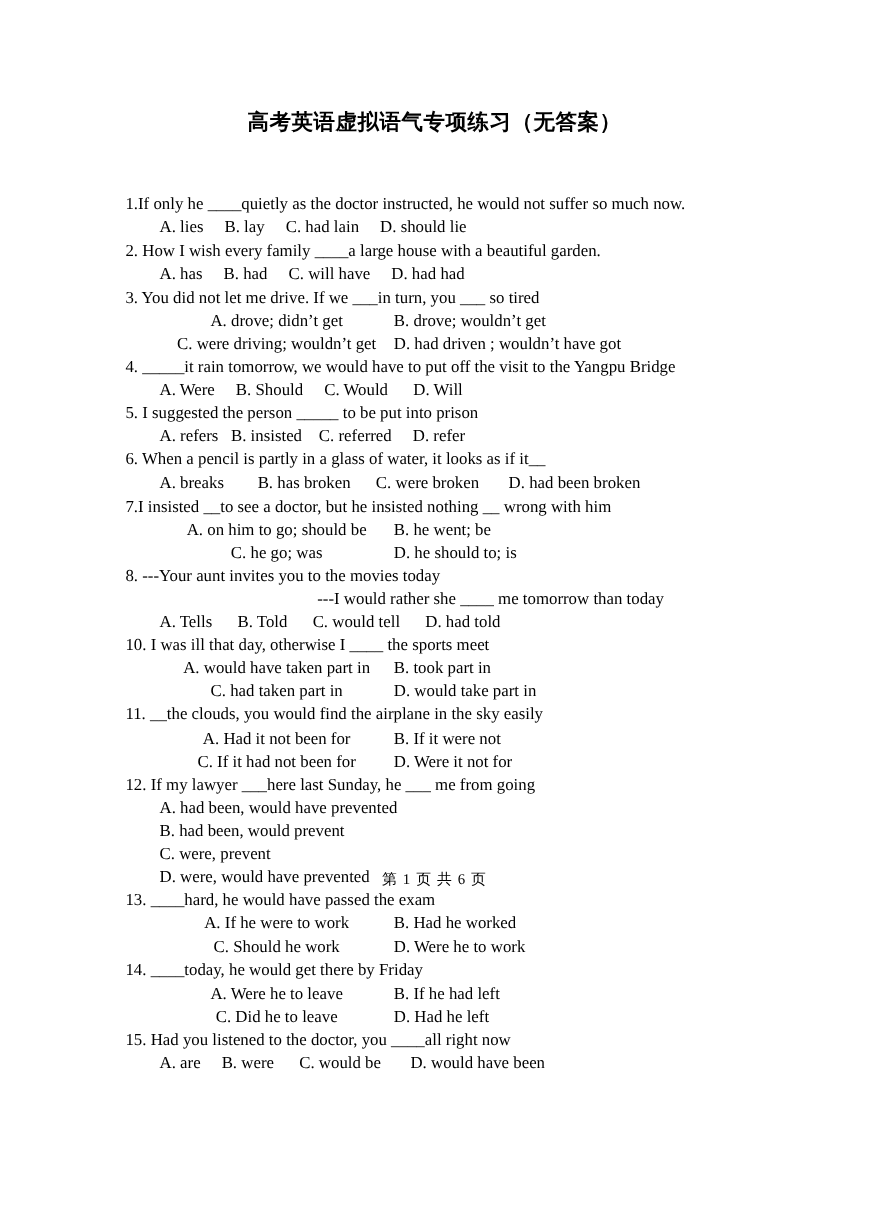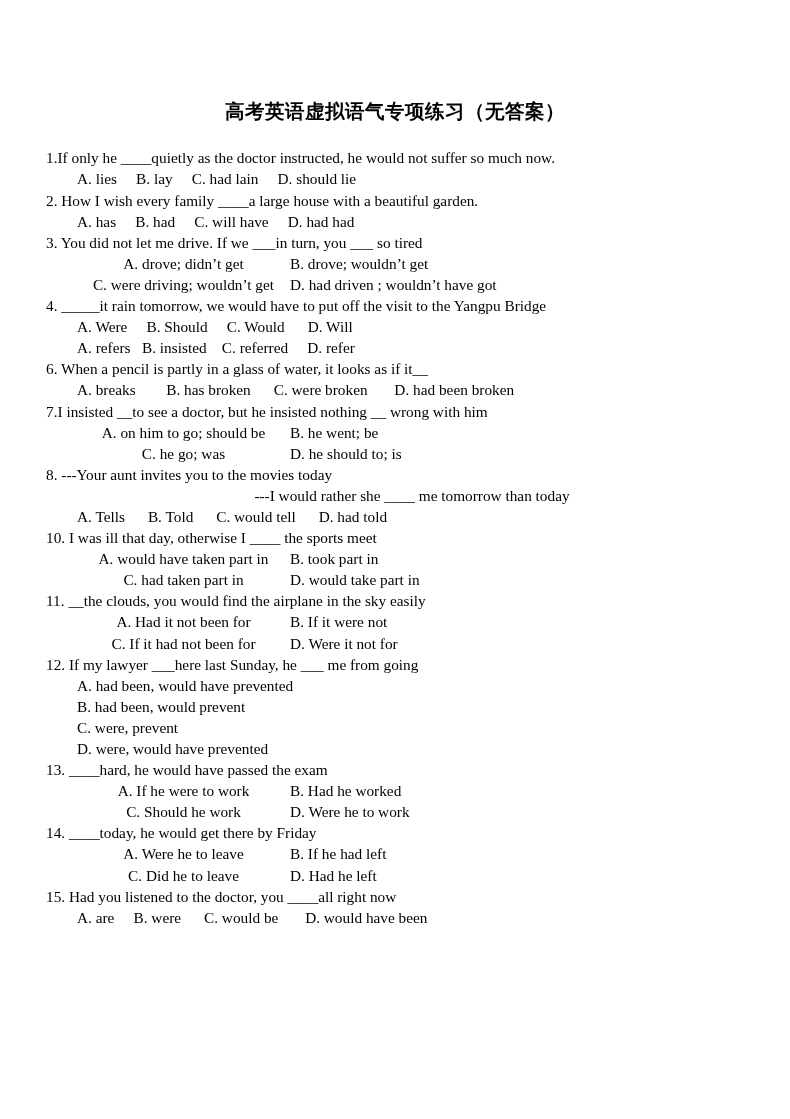--- a/index.html
+++ b/index.html
@@ -26,22 +26,22 @@
     text-align: center;
     font-size: 19.5px;
     font-weight: bold;
     letter-spacing: 0.5px;
     margin: 0;
     padding-top: 100px;
     padding-bottom: 0;
     line-height: 1.2;
   }
   .body-block {
-    margin-top: 24px;
-    padding-left: 46px;
+    margin-top: 52px;
+    padding-left: 114px;
     padding-right: 28px;
   }
   .q-line {
     font-size: 15.3px;
     line-height: 21.1px;
     white-space: pre-wrap;
     margin: 0;
   }
   .q-line.indent-1 { padding-left: 16px; text-align: center; }
 
@@ -90,20 +90,21 @@
       <div>
         <div class="q-line">3. You did not let me drive. If we ___in turn, you ___ so tired</div>
         <div class="opt-row two-col"><span class="col">A. drove; didn’t get</span><span class="col">B. drove; wouldn’t get</span></div>
         <div class="opt-row two-col"><span class="col">C. were driving; wouldn’t get</span><span class="col">D. had driven ; wouldn’t have got</span></div>
       </div>
       <div>
         <div class="q-line">4. _____it rain tomorrow, we would have to put off the visit to the Yangpu Bridge</div>
         <div class="opt-row">A. Were     B. Should     C. Would      D. Will</div>
       </div>
       <div>
+        <div class="q-line">5. I suggested the person _____ to be put into prison</div>
         <div class="opt-row">A. refers   B. insisted    C. referred     D. refer</div>
       </div>
       <div>
         <div class="q-line">6. When a pencil is partly in a glass of water, it looks as if it__</div>
         <div class="opt-row">A. breaks        B. has broken      C. were broken       D. had been broken</div>
       </div>
       <div>
         <div class="q-line">7.I insisted __to see a doctor, but he insisted nothing __ wrong with him</div>
         <div class="opt-row two-col"><span class="col">A. on him to go; should be</span><span class="col">B. he went; be</span></div>
         <div class="opt-row two-col"><span class="col">C. he go; was</span><span class="col">D. he should to; is</span></div>
@@ -139,14 +140,15 @@
         <div class="q-line">14. ____today, he would get there by Friday</div>
         <div class="opt-row two-col"><span class="col">A. Were he to leave</span><span class="col">B. If he had left</span></div>
         <div class="opt-row two-col"><span class="col">C. Did he to leave</span><span class="col">D. Had he left</span></div>
       </div>
       <div>
         <div class="q-line">15. Had you listened to the doctor, you ____all right now</div>
         <div class="opt-row">A. are     B. were      C. would be       D. would have been</div>
       </div>
     </div>
 
+  <div class="footer">第 1 页 共 6 页</div>
 
 </div>
 
 </body></html>

